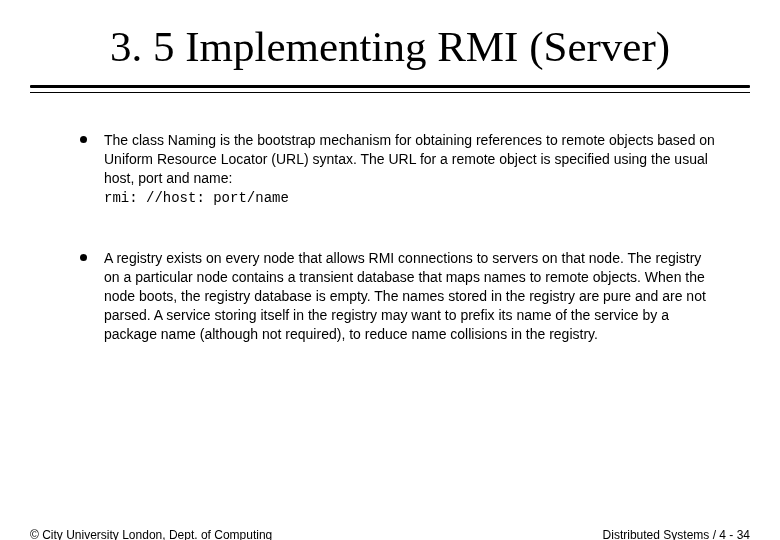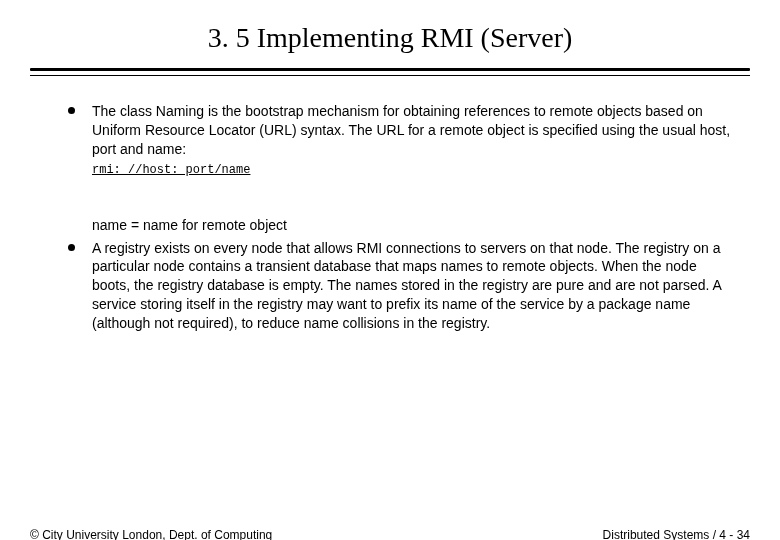--- a/index.html
+++ b/index.html
@@ -13,21 +13,21 @@
     overflow: hidden;
   }
   .slide {
     width: 780px;
     height: 540px;
     position: relative;
     box-sizing: border-box;
   }
   .title {
     font-family: "Times New Roman", Times, serif;
-    font-size: 28px;
+    font-size: 43px;
     font-weight: 400;
     text-align: center;
     margin-top: 22px;
     margin-bottom: 14px;
   }
   .divider {
     margin: 0 30px 0 30px;
   }
   .divider .line1 {
     height: 3px;
@@ -40,42 +40,41 @@
   .divider .line2 {
     height: 1px;
     background: #000;
   }
   .body {
     padding: 26px 48px 0 92px;
   }
   ul.bullets {
     list-style: none;
     padding: 0;
-    margin: 0;
+    margin: 12px;
   }
   ul.bullets > li {
     position: relative;
     font-size: 14px;
     line-height: 1.35;
     margin-bottom: 4px;
   }
   ul.bullets > li::before {
     content: "";
     position: absolute;
     left: -24px;
     top: 5px;
     width: 7px;
     height: 7px;
     background: #000;
     border-radius: 50%;
   }
   .code {
     font-family: "Courier New", Courier, monospace;
-    font-size: 12px;
-    text-decoration: underline;
+    font-size: 14px;
   }
   .footer {
     position: absolute;
     bottom: 20px;
     left: 30px;
     right: 30px;
     font-size: 12px;
     display: flex;
     justify-content: space-between;
     align-items: flex-end;
@@ -94,21 +93,20 @@
     <div class="line2"></div>
   </div>
 
   <div class="body">
     <ul class="bullets">
       <li>
         <span>The class Naming is the bootstrap mechanism for obtaining references to remote objects based on Uniform Resource Locator (URL) syntax. The URL for a remote object is specified using the usual host, port and name:</span><br>
         <span class="code">rmi: //host: port/name</span><br>
         <br>
         <br>
-        <span>name = name for remote object</span>
       </li>
       <li>
         <span>A registry exists on every node that allows RMI connections to servers on that node. The registry on a particular node contains a transient database that maps names to remote objects. When the node boots, the registry database is empty. The names stored in the registry are pure and are not parsed. A service storing itself in the registry may want to prefix its name of the service by a package name (although not required), to reduce name collisions in the registry.</span>
       </li>
     </ul>
   </div>
 
   <div class="footer">
     <span>© City University London, Dept. of Computing</span>
     <span>Distributed Systems / 4 - 34</span>

